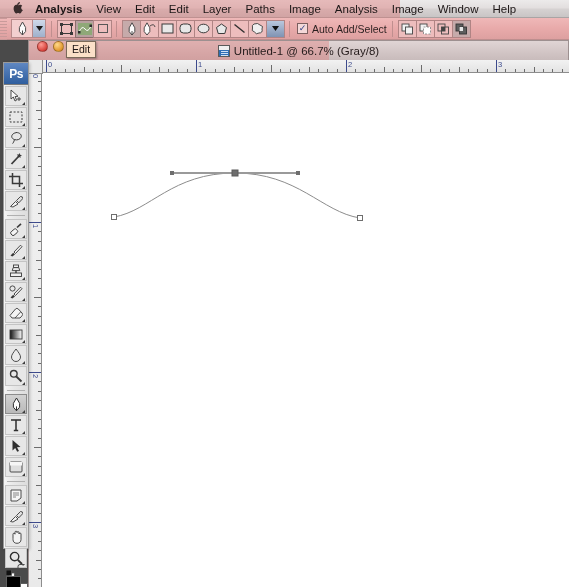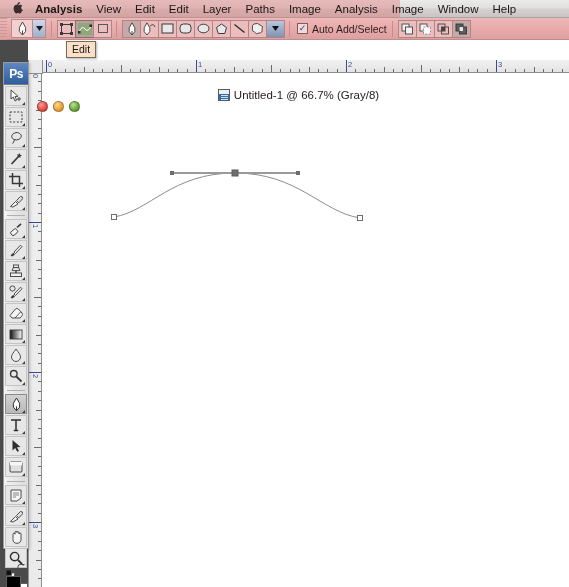--- a/index.html
+++ b/index.html
@@ -73,21 +73,21 @@
     display: flex; align-items: center; justify-content: center;
     font-size: 9px; color: #2b3f86; line-height: 1; margin-right: 4px;
   }
   .ob-label { font-size: 10.5px; color: #2a1f1f; white-space: nowrap; }
 
   
   #titlebar {
     position: absolute; left: 28px; top: 40px; width: 541px; height: 28px;
     background: linear-gradient(to bottom, #e0d5d5 0%, #cfc2c2 50%, #bfb2b2 100%);
     border: 1px solid #9d9090; border-bottom: none;
-    display: flex; align-items: flex-end; margin-top: 44px;
+    display: flex; align-items: flex-start;
   }
   #titlebar .tint {
     position: absolute; left: 0; top: 0; width: 300px; height: 19px;
     background: rgba(222,120,120,0.40); pointer-events: none;
   }
   .traffic { display: flex; gap: 5px; margin-left: 8px; position: relative; z-index: 3; }
   .tl { width: 11px; height: 11px; border-radius: 50%; border: 1px solid rgba(0,0,0,0.28); }
   .tl.red    { background: radial-gradient(circle at 35% 30%, #ff9a92, #d6413a 72%); }
   .tl.yellow { background: radial-gradient(circle at 35% 30%, #ffd98a, #e2962c 72%); }
   .tl.green  { background: radial-gradient(circle at 35% 30%, #b7e38a, #5d9a33 72%); }

